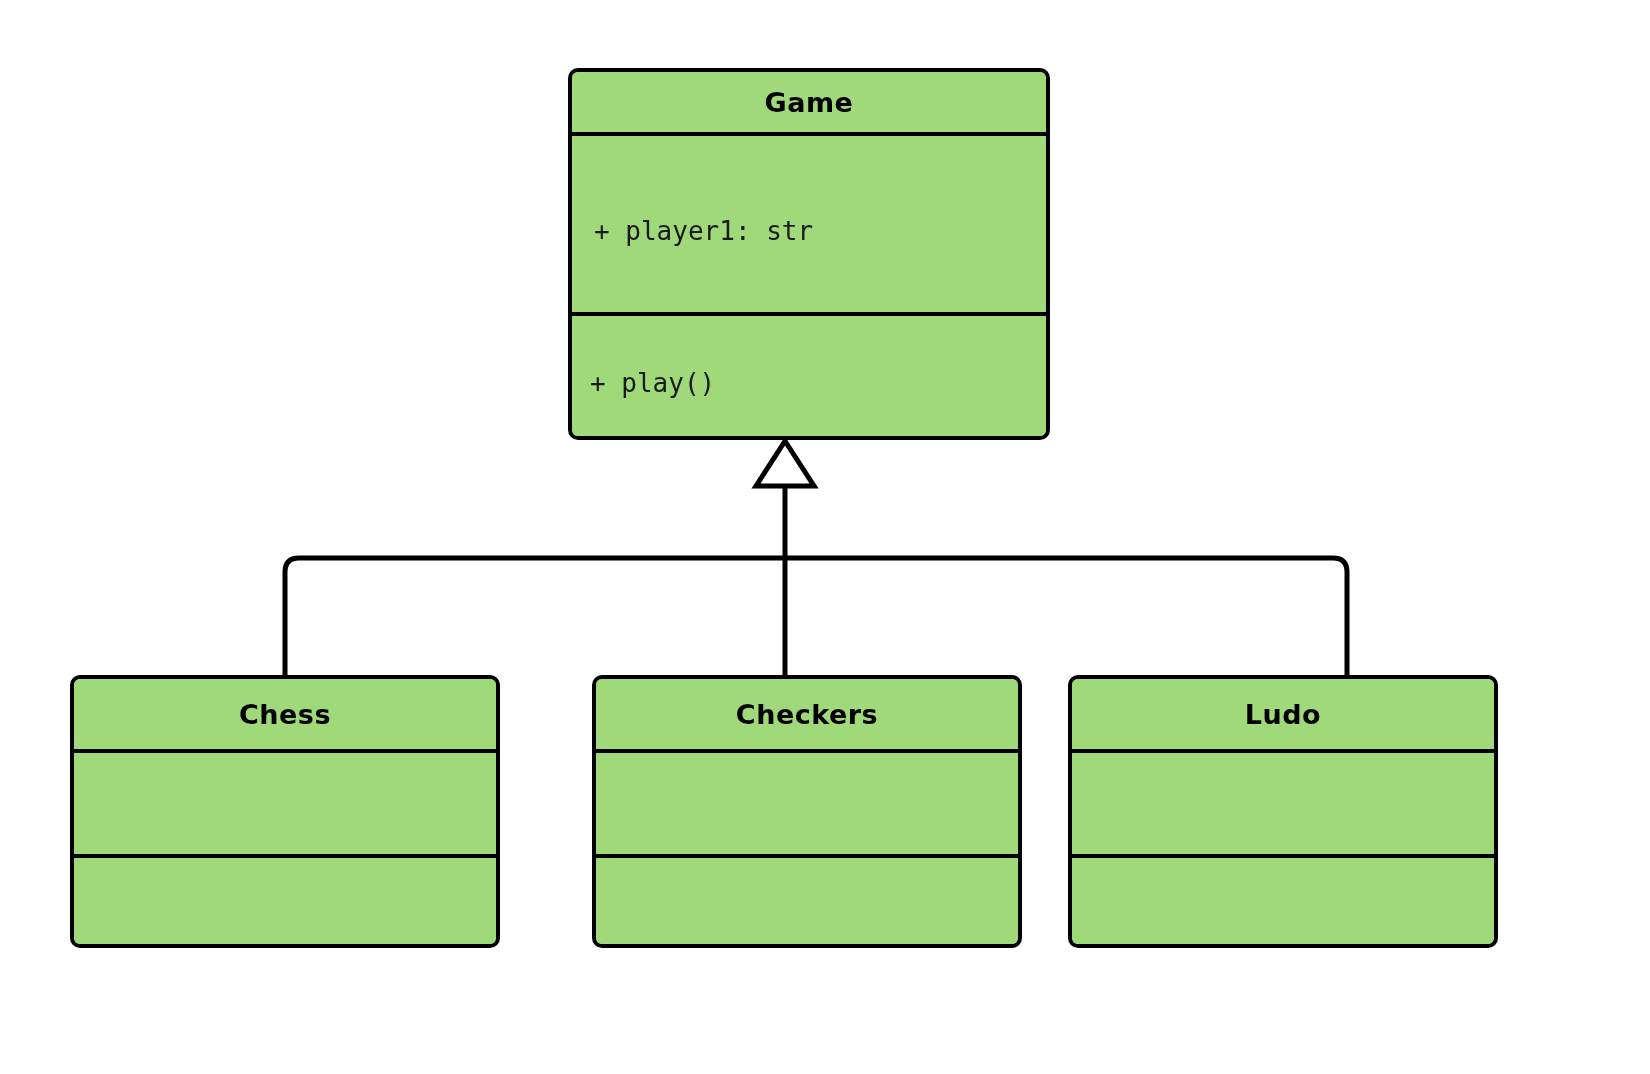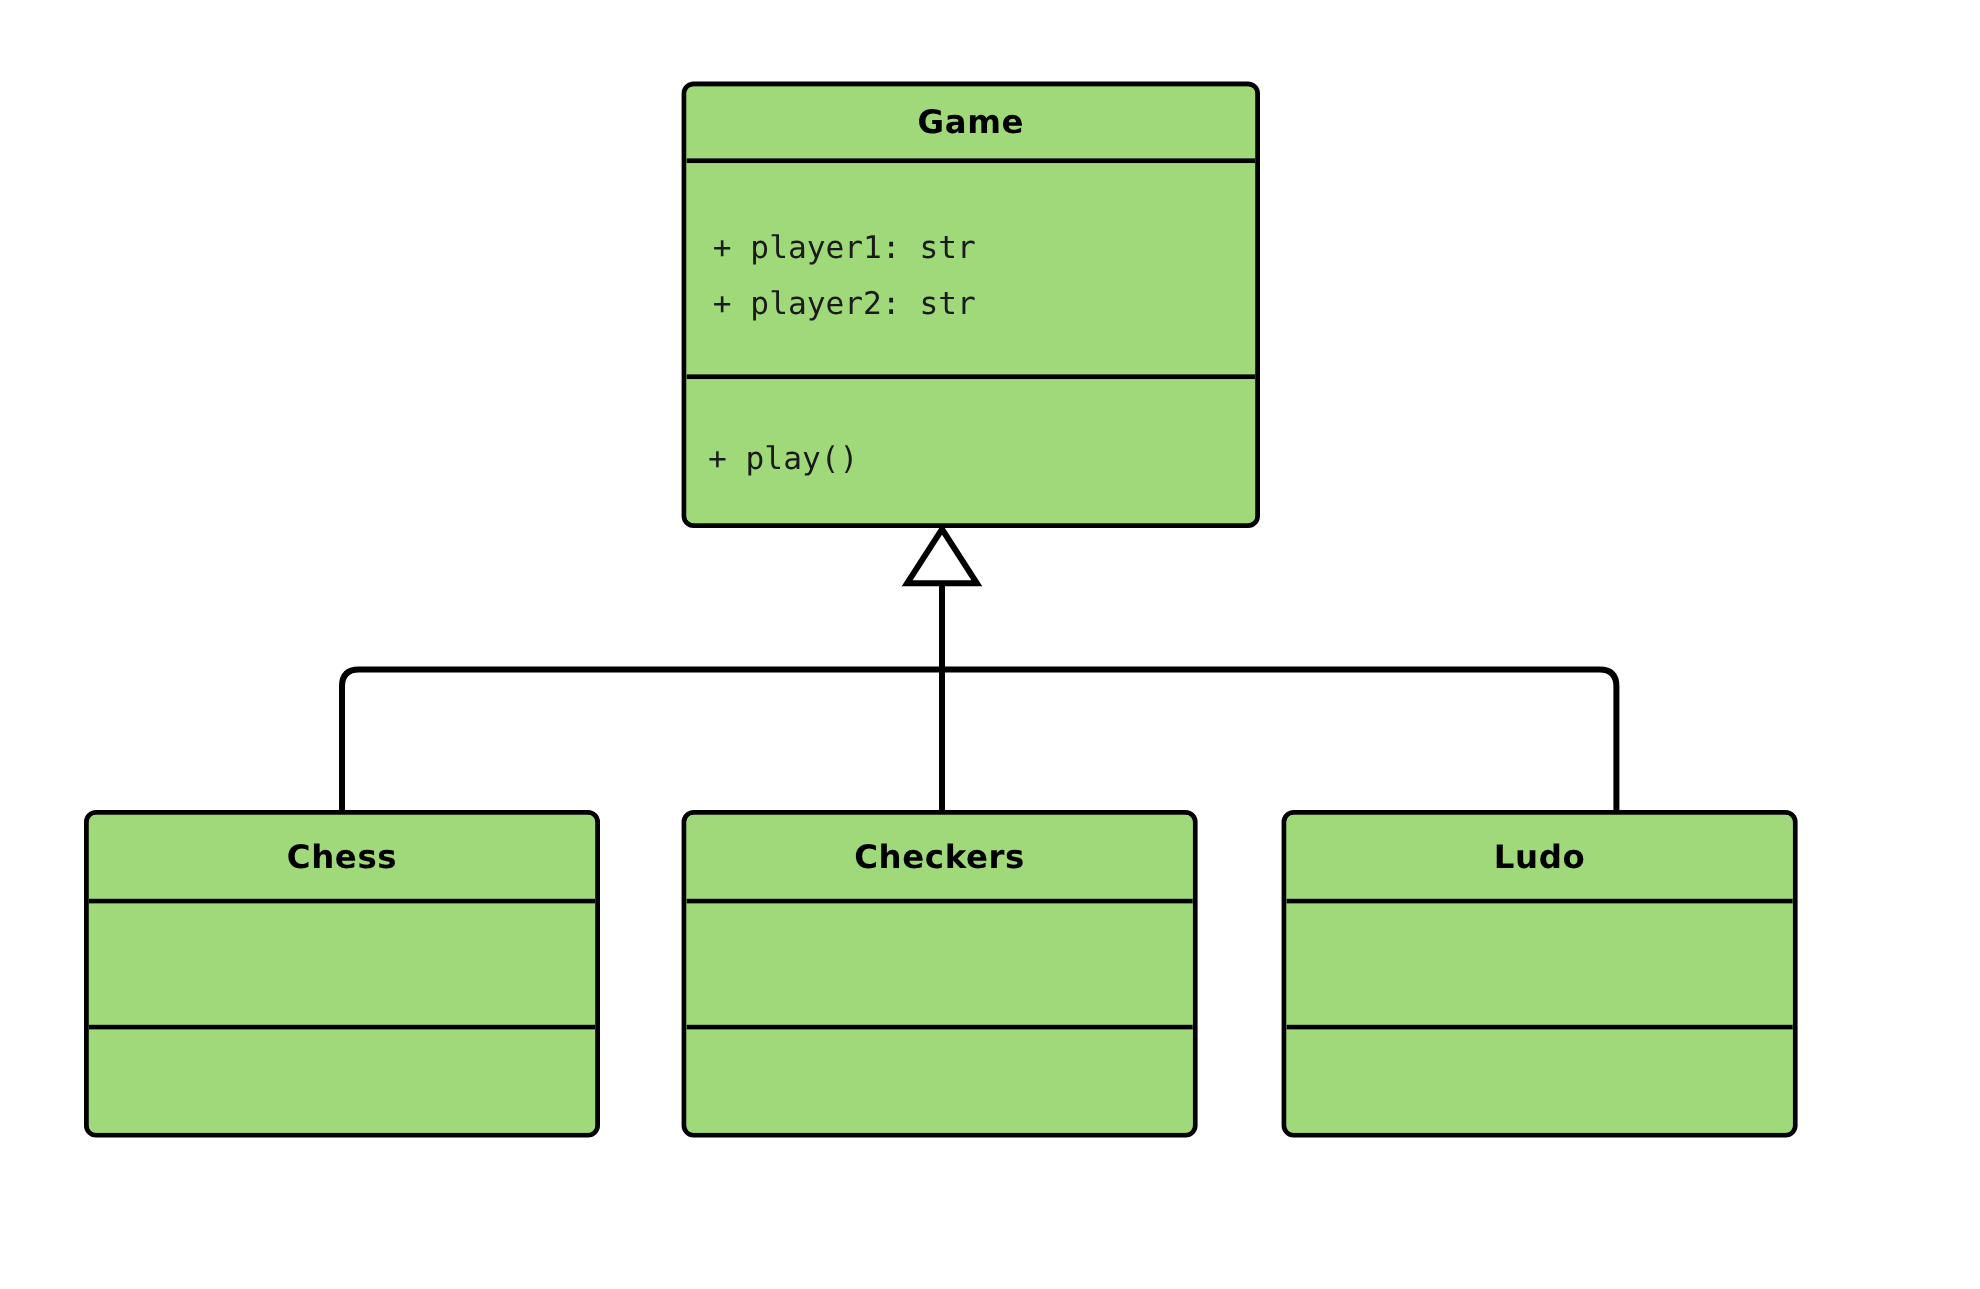--- a/index.html
+++ b/index.html
@@ -78,21 +78,21 @@
   #class-game .game-attrs { height: 180px; }
   #class-game .game-methods { flex: 1 1 auto; padding-left: 18px; }
 
   
   .subclass { width: 430px; height: 273px; top: 675px; }
   .subclass .uml-title { height: 74px; }
   .subclass .sub-attrs { height: 105px; }
   .subclass .sub-methods { flex: 1 1 auto; }
 
   #class-chess    { left: 70px; }
-  #class-checkers { left: 568px; }
+  #class-checkers { left: 592px; }
   #class-ludo     { left: 1068px; }
 </style>
 </head>
 <body>
 
 <div id="canvas">
 
   <svg id="edges" viewBox="0 0 1650 1074" xmlns="http://www.w3.org/2000/svg">
 
     <line x1="785" y1="485" x2="785" y2="560" stroke="#000000" stroke-width="5"></line>
@@ -101,21 +101,20 @@
 
     <line x1="785" y1="558" x2="785" y2="675" stroke="#000000" stroke-width="5"></line>
 
     <polygon points="785,441 814,486 756,486" fill="#ffffff" stroke="#000000" stroke-width="5" stroke-linejoin="miter"></polygon>
   </svg>
 
   <div class="uml-class" id="class-game">
     <div class="uml-title">Game</div>
     <div class="uml-compartment with-divider game-attrs">
       <span class="member-line">+ player1: str</span>
-      <span class="member-line">+ player2: str</span>
     </div>
     <div class="uml-compartment game-methods">
       <span class="member-line">+ play()</span>
     </div>
   </div>
 
   <div class="uml-class subclass" id="class-chess">
     <div class="uml-title">Chess</div>
     <div class="uml-compartment with-divider sub-attrs"></div>
     <div class="uml-compartment sub-methods"></div>

